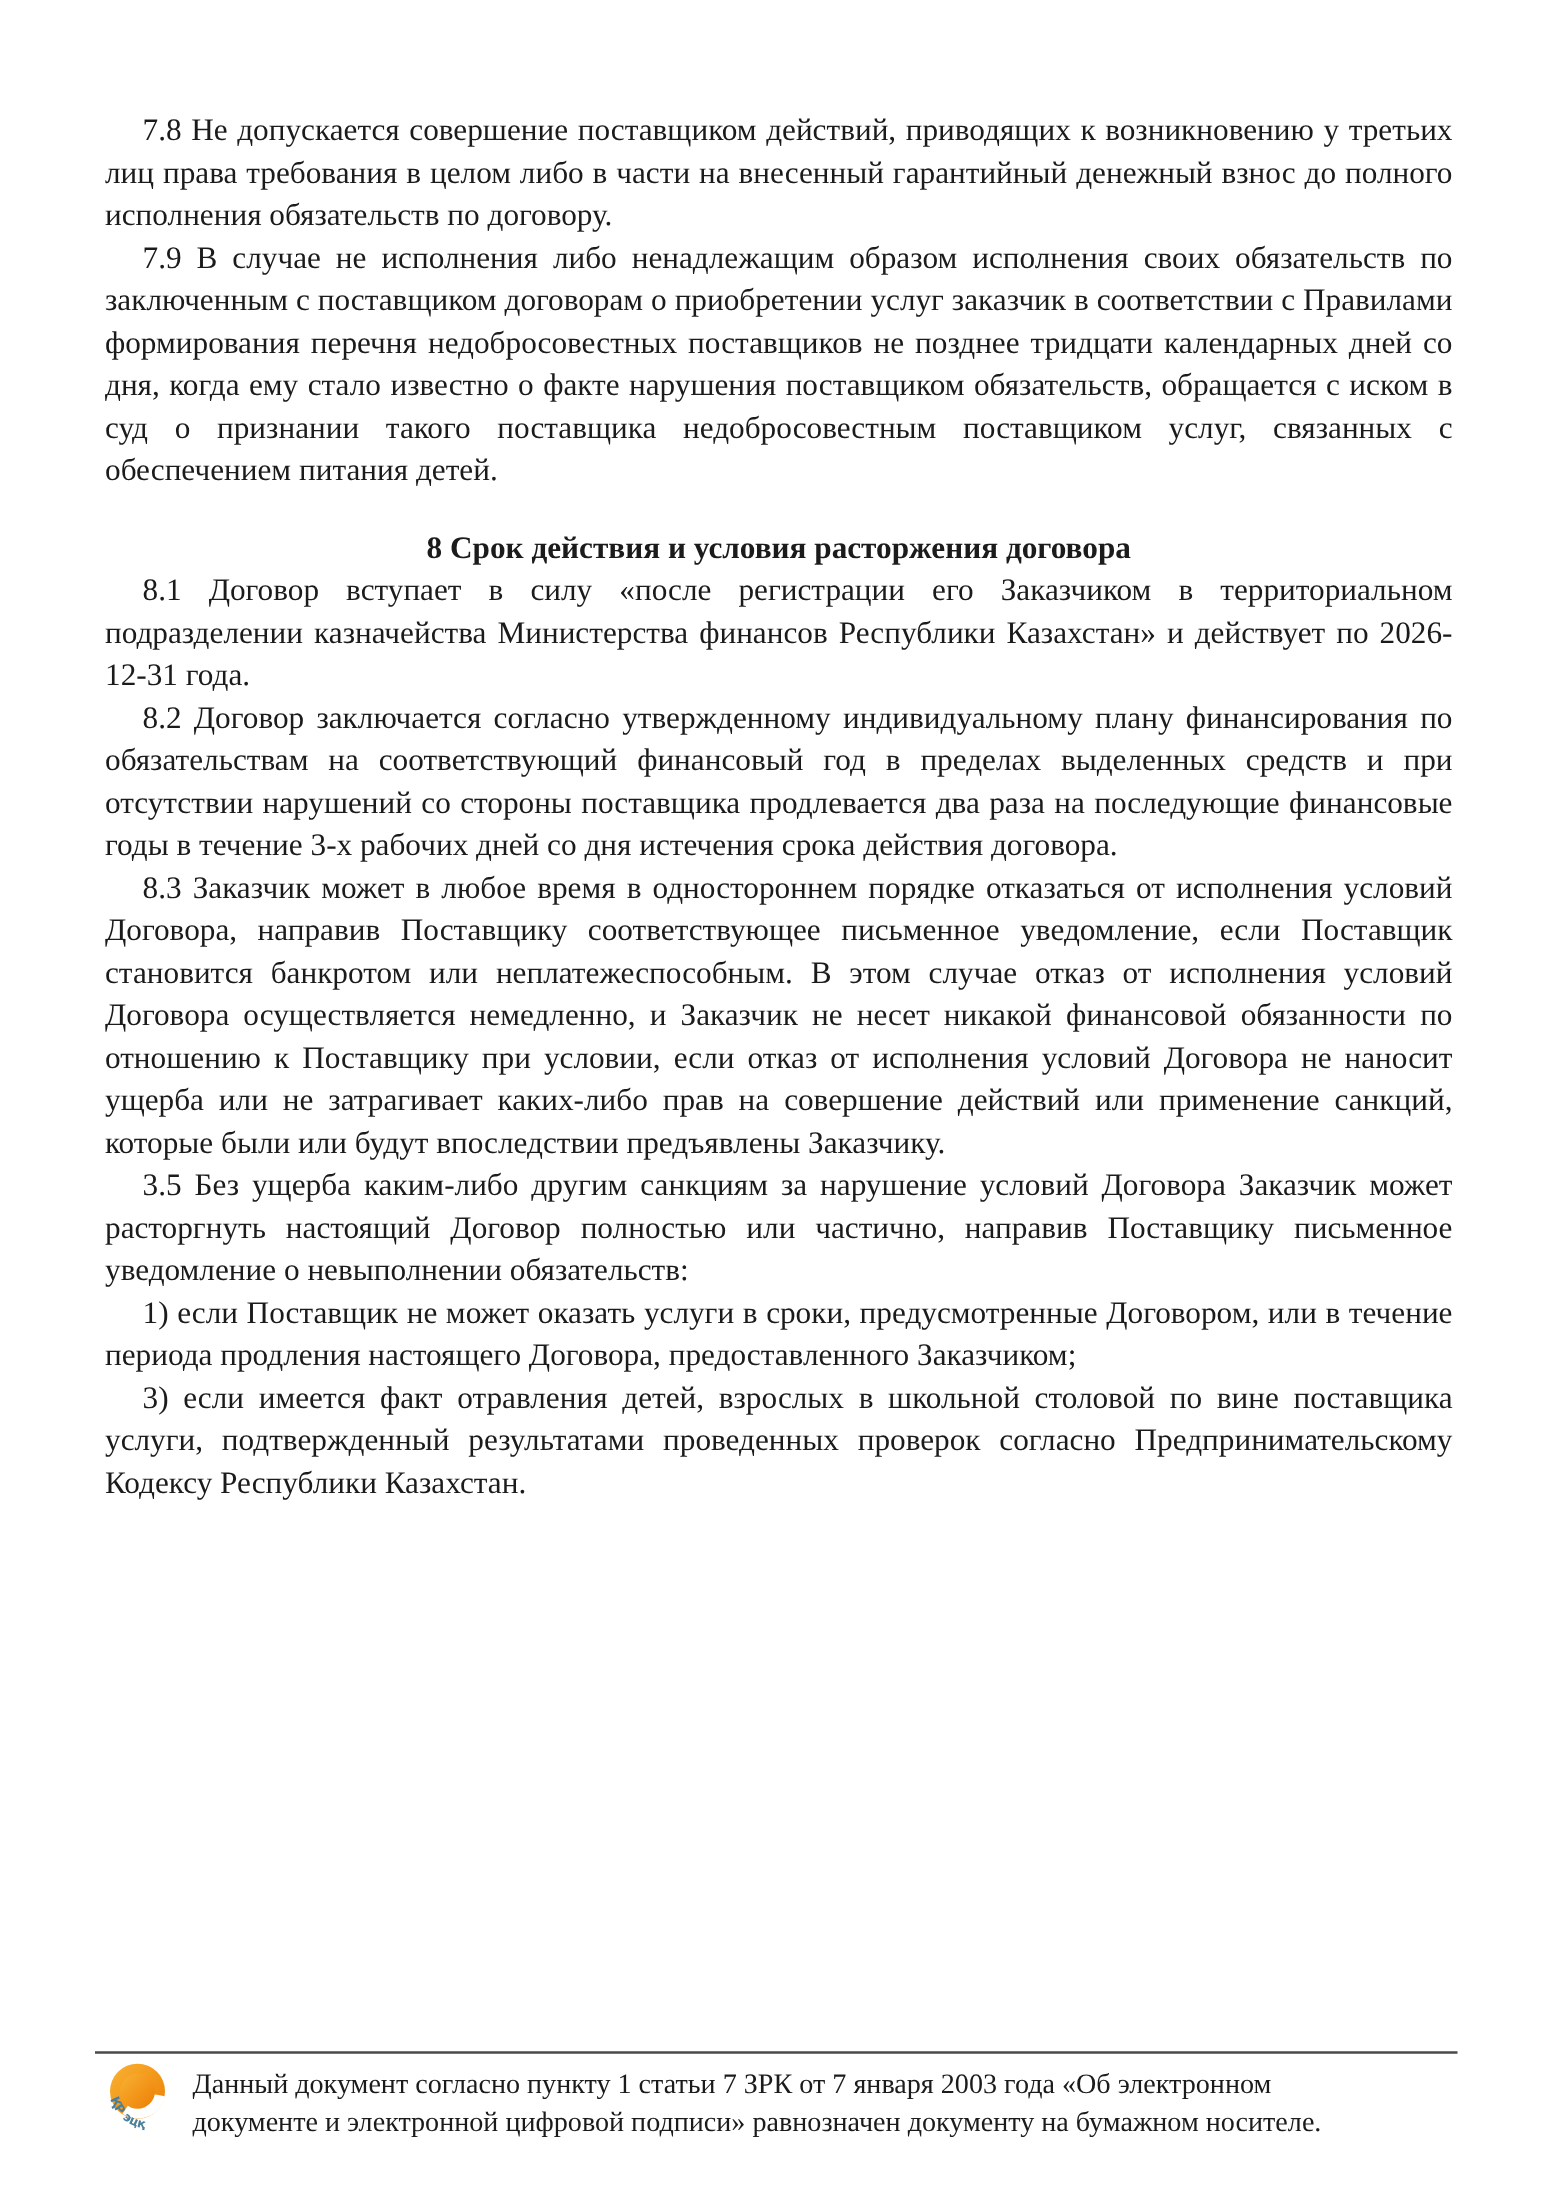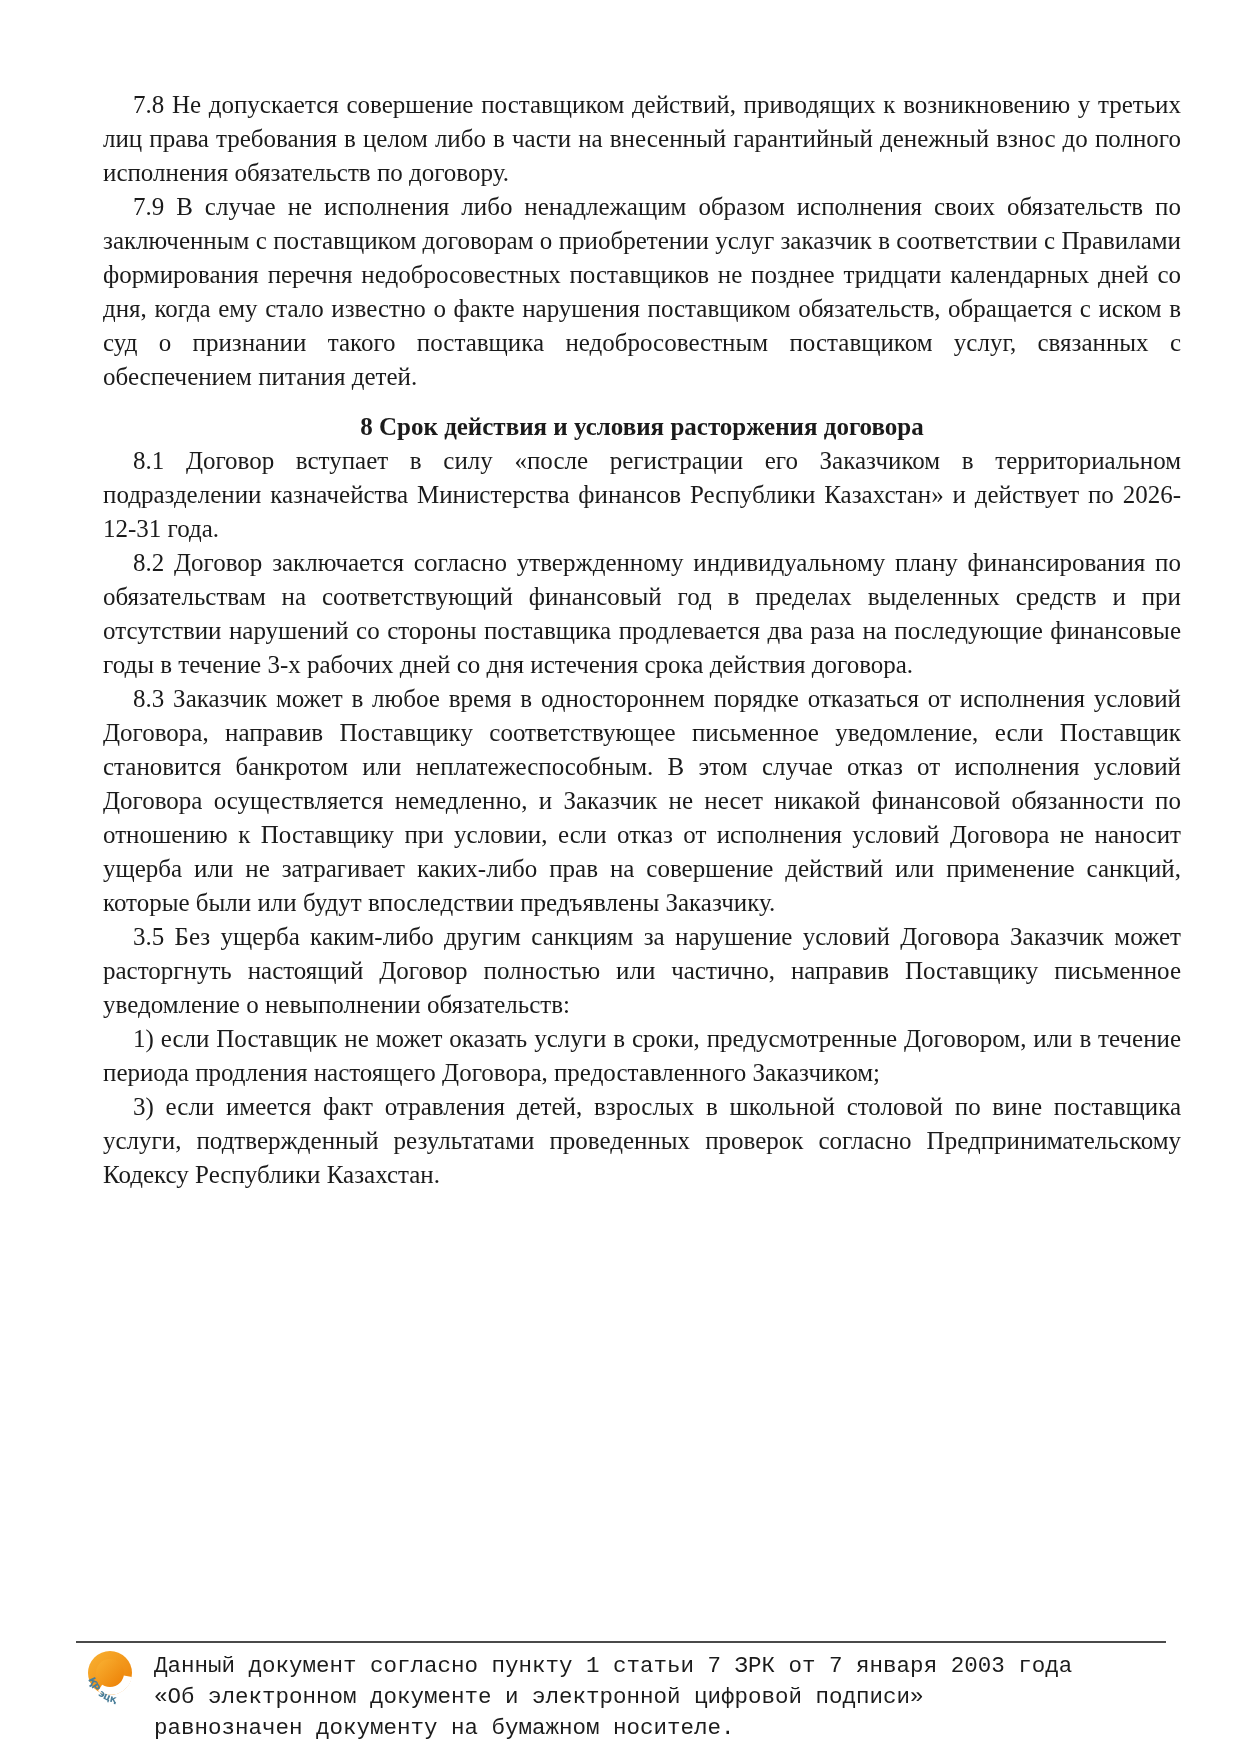--- a/index.html
+++ b/index.html
@@ -8,37 +8,37 @@
     width: 1241px;
     height: 1754px;
     background: #ffffff;
     overflow: hidden;
     font-family: "Liberation Serif", "DejaVu Serif", serif;
     color: #1b1b1b;
   }
   .content {
     position: absolute;
     top: 88px;
-    left: 103px;
+    left: 84px;
     width: 1078px;
   }
   .content p, .content h2 {
     margin: 0;
     font-size: 25px;
     line-height: 34px;
     text-align: justify;
     font-weight: normal;
   }
   .content .para { text-indent: 30px; }
   .content .para.first { margin-top: 0; }
   .content .cont { text-indent: 0; margin-top: 0; }
   .content h2.heading {
     text-align: center;
     font-weight: bold;
-    margin-top: 16px;
+    margin-top: 28px;
     text-indent: 0;
     font-size: 25px;
   }
   .footer {
     position: absolute;
     left: 76px;
     top: 1641px;
     width: 1090px;
   }
   .footer-rule {
@@ -57,21 +57,20 @@
     height: 62px;
     margin-left: 8px;
   }
   .footer-text {
     margin: 2px 0 0 0;
     font-size: 22.5px;
     line-height: 31px;
     text-align: left;
     color: #1b1b1b;
     max-width: 920px;
-    font-family: Liberation Mono, monospace;
   }
 </style>
 </head>
 <body>
 
 <div class="page">
 
   <div class="content">
     <p class="para first">7.8 Не допускается совершение поставщиком действий, приводящих к возникновению у третьих лиц права требования в целом либо в части на внесенный гарантийный денежный взнос до полного исполнения обязательств по договору.</p>
     <p class="para">7.9 В случае не исполнения либо ненадлежащим образом исполнения своих обязательств по заключенным с поставщиком договорам о приобретении услуг заказчик в соответствии с Правилами формирования перечня недобросовестных поставщиков не позднее тридцати календарных дней со дня, когда ему стало известно о факте нарушения поставщиком обязательств, обращается с иском в суд о признании такого поставщика недобросовестным поставщиком услуг, связанных с обеспечением питания детей.</p>

